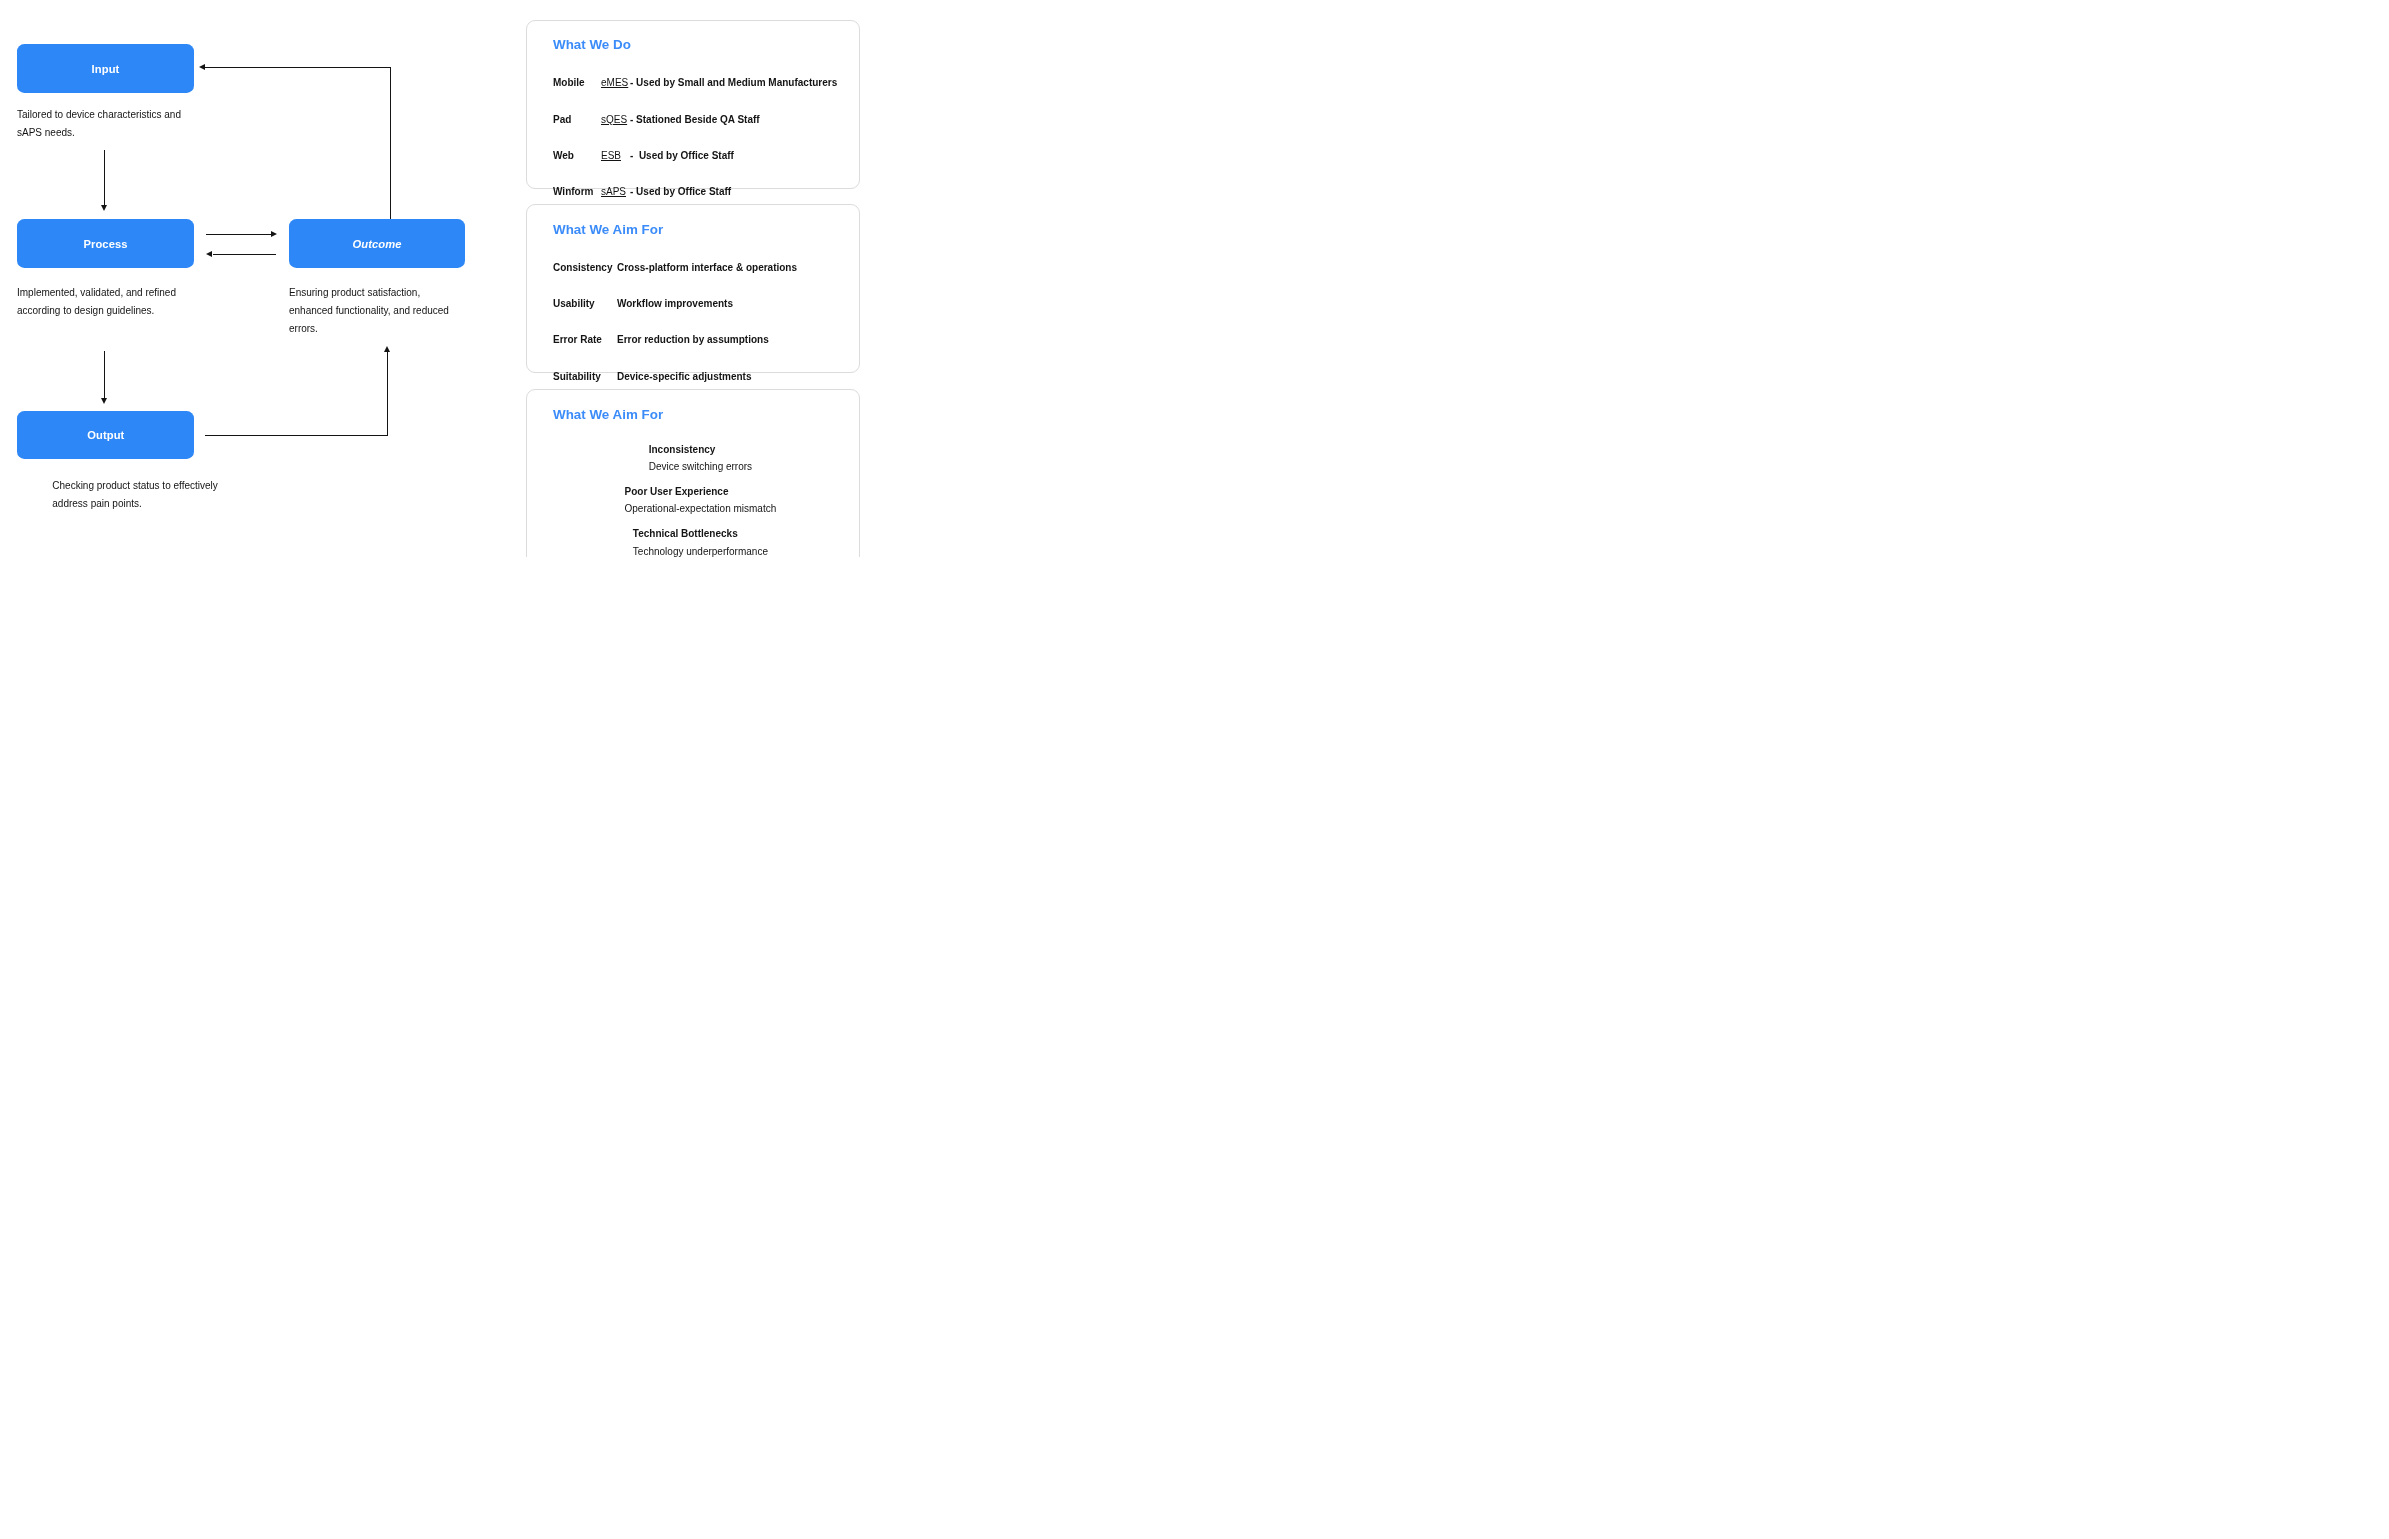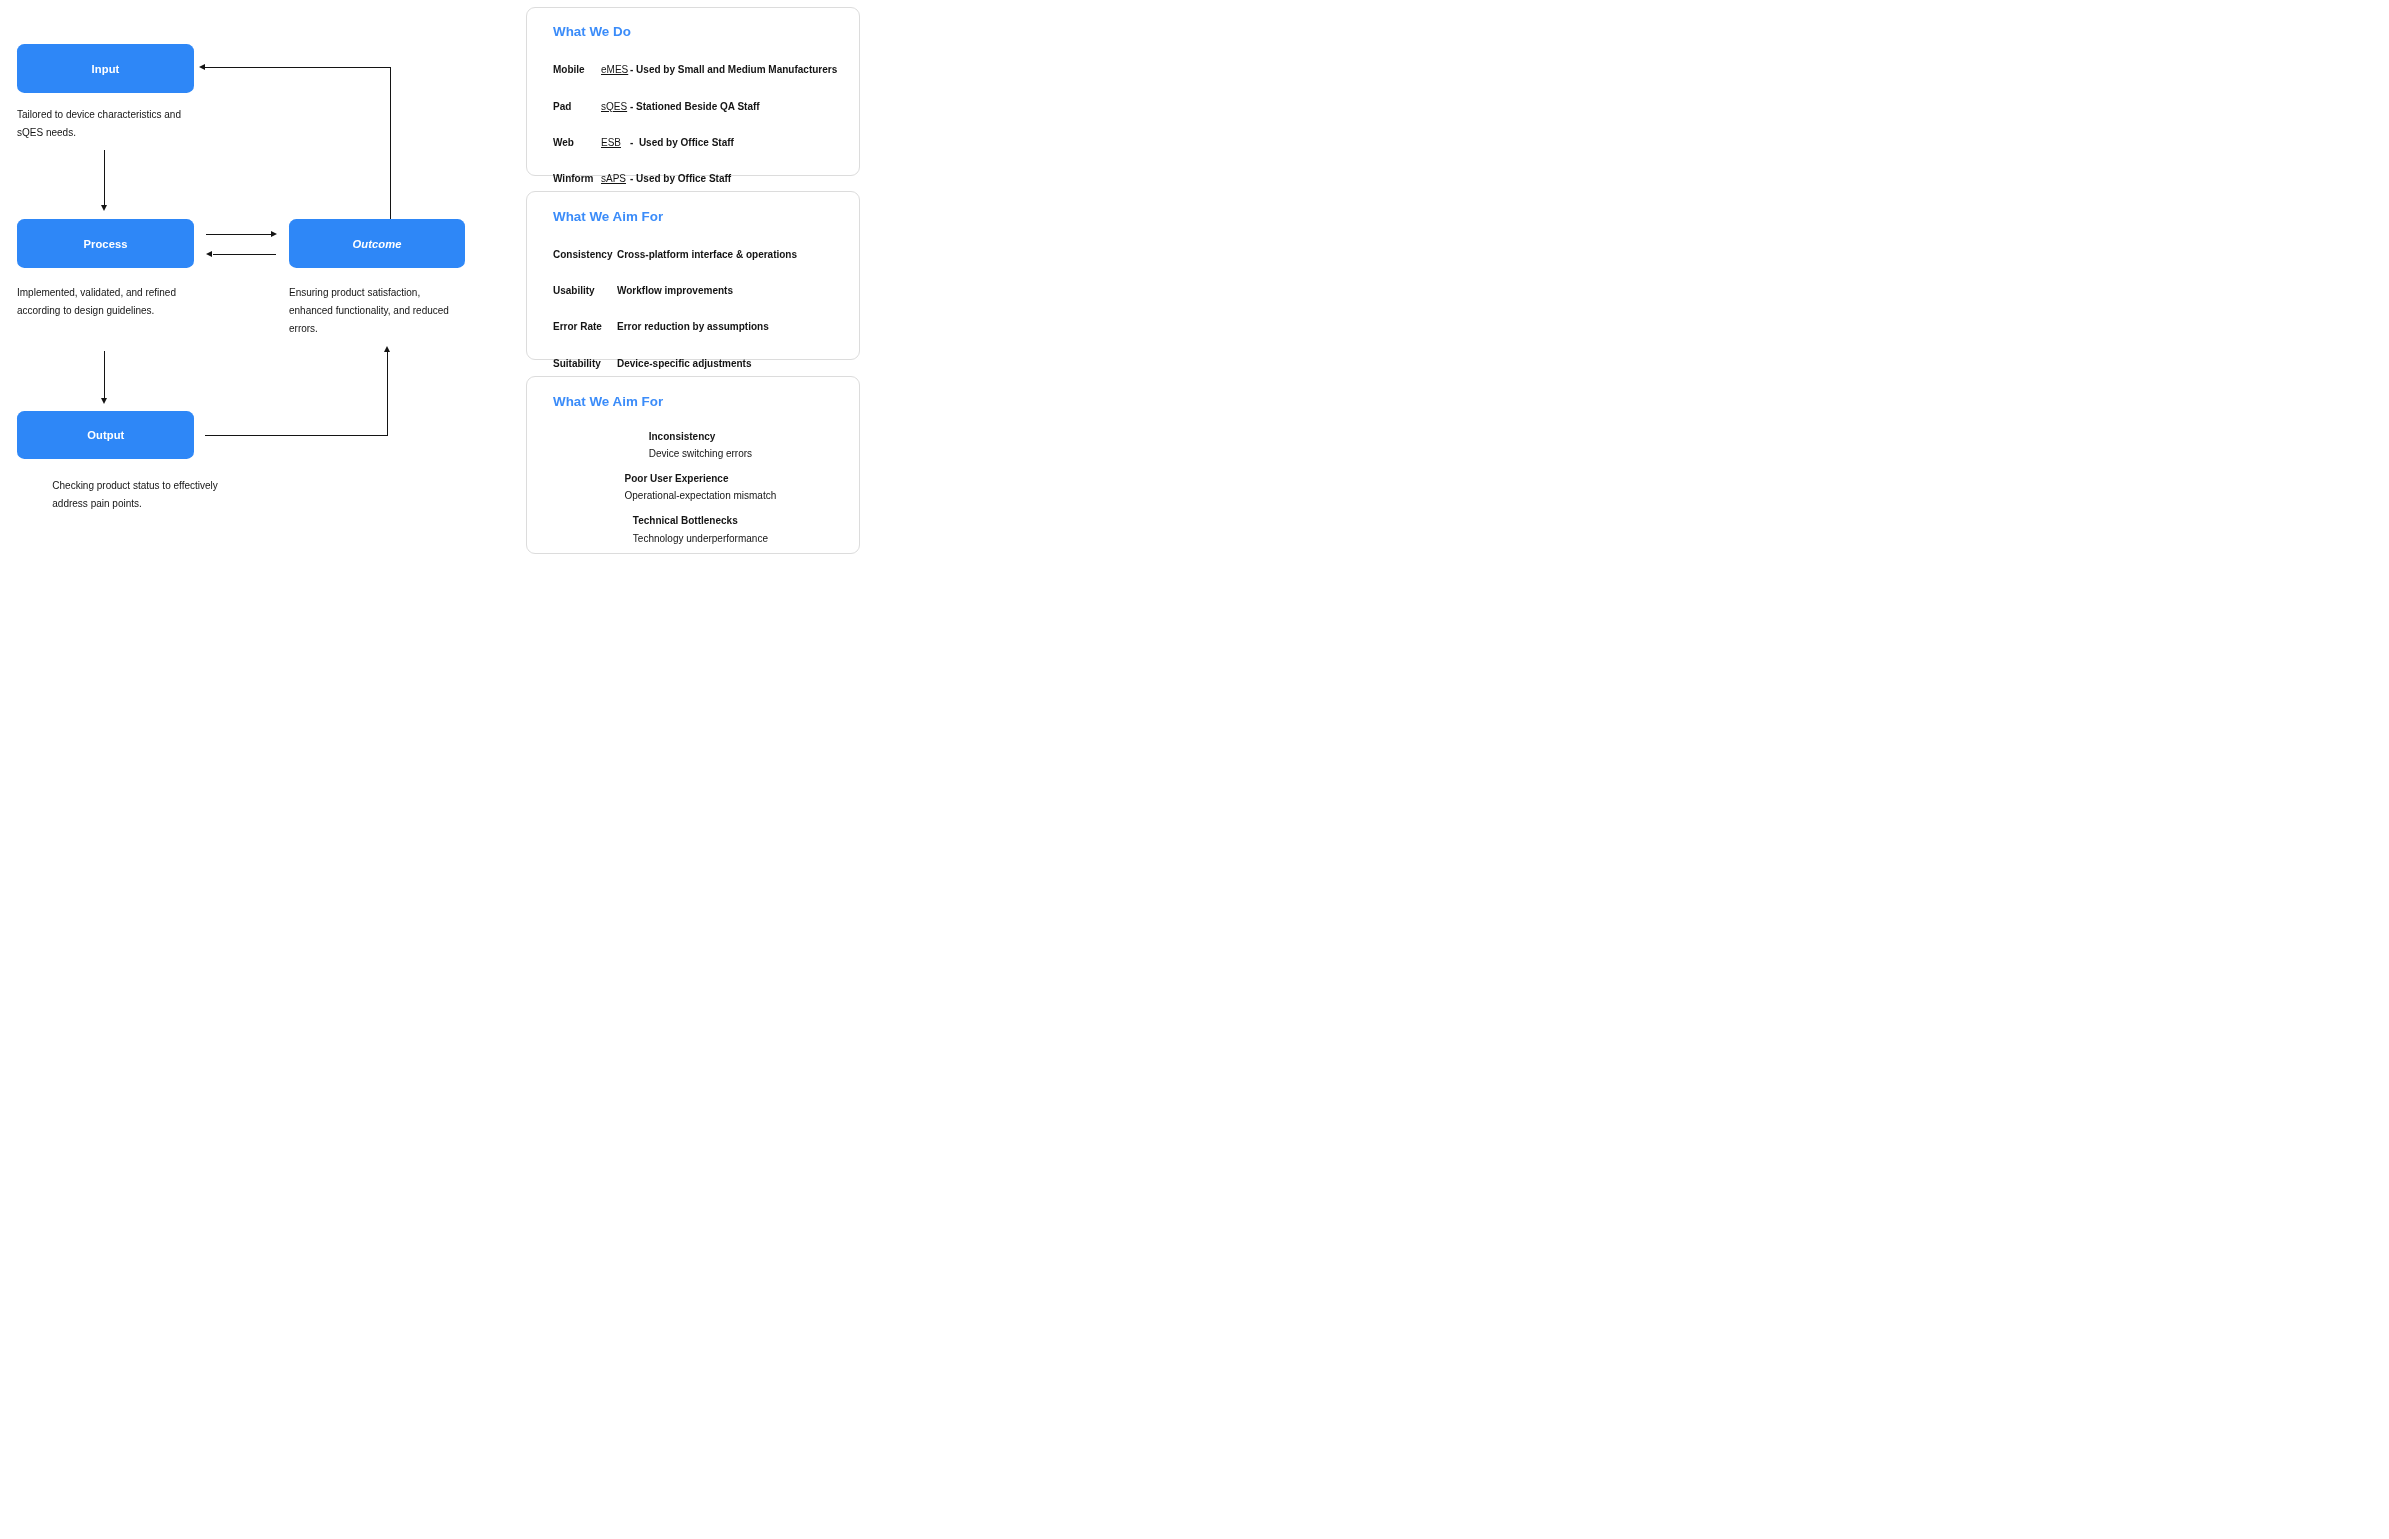--- a/index.html
+++ b/index.html
@@ -43,20 +43,21 @@
   .ah-down {border-left:3.9px solid transparent;border-right:3.9px solid transparent;border-top:6.7px solid var(--connector);}
   .ah-up   {border-left:3.9px solid transparent;border-right:3.9px solid transparent;border-bottom:6.7px solid var(--connector);}
   .ah-right{border-top:3.9px solid transparent;border-bottom:3.9px solid transparent;border-left:6.7px solid var(--connector);}
   .ah-left {border-top:3.9px solid transparent;border-bottom:3.9px solid transparent;border-right:6.7px solid var(--connector);}
 
   
   .card{
     position:absolute;left:526px;width:334px;background:#fff;
     border:1.1px solid var(--card-border);border-radius:9px;
     padding:15.7px 11.2px 0 26px;
+    margin-top:13px;
   }
   #card-0{top:6.7px; height:169px;}
   #card-1{top:191px;height:169px;}
   #card-2{top:376px;height:178px;}
   .card-title{font-size:13.4px;font-weight:bold;color:var(--card-title);line-height:18px;}
   .kv-rows{margin-top:20px;display:flex;flex-direction:column;gap:19px;}
   .kv{display:flex;font-size:10px;line-height:17.3px;}
   .kv .k{font-weight:bold;flex:none;}
   #card-0 .k{width:48px;}
   #card-1 .k{width:64px;}
@@ -79,21 +80,21 @@
   </div>
   <div class="node" id="node-outcome">
     <span>Outcome</span>
   </div>
   <div class="node" id="node-output">
     <span>Output</span>
   </div>
 
   <div class="caption" id="caption-input">
     <div>Tailored to device characteristics and</div>
-    <div>sQES needs.</div>
+    <div>sAPS needs.</div>
   </div>
   <div class="caption" id="caption-process">
     <div>Implemented, validated, and refined</div>
     <div>according to design guidelines.</div>
   </div>
   <div class="caption" id="caption-outcome">
     <div>Ensuring product satisfaction,</div>
     <div>enhanced functionality, and reduced</div>
     <div>errors.</div>
   </div>

